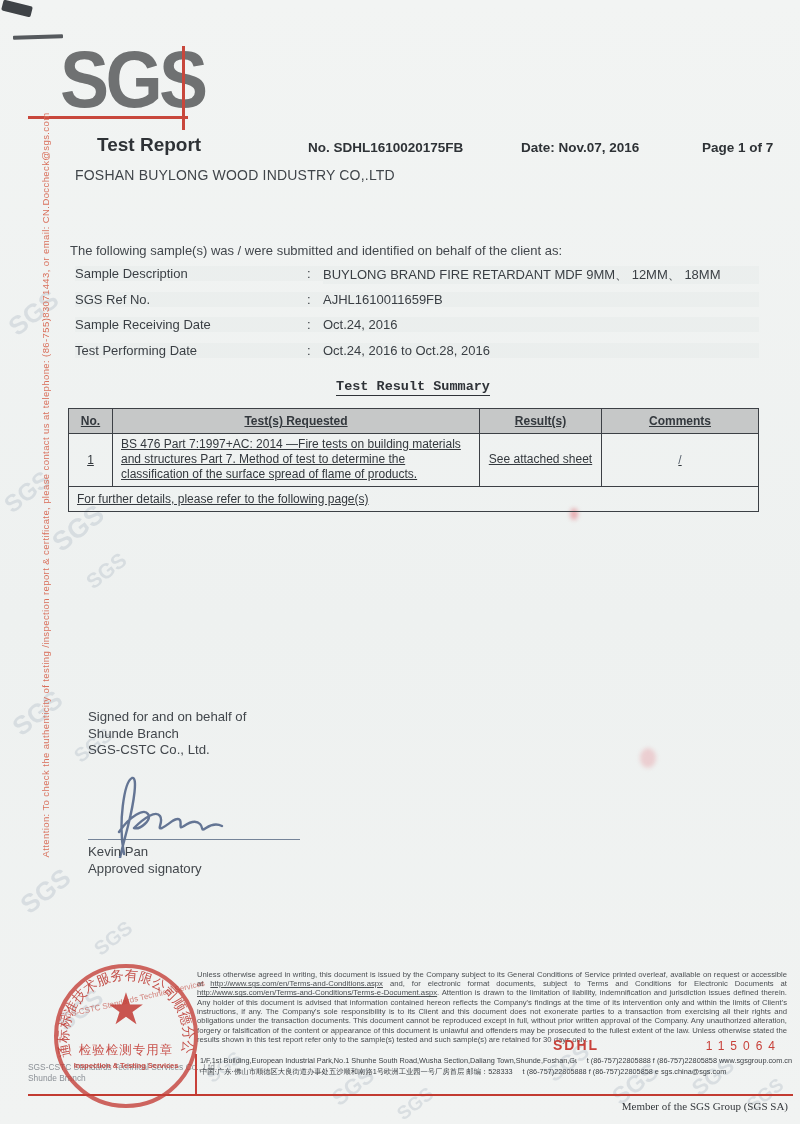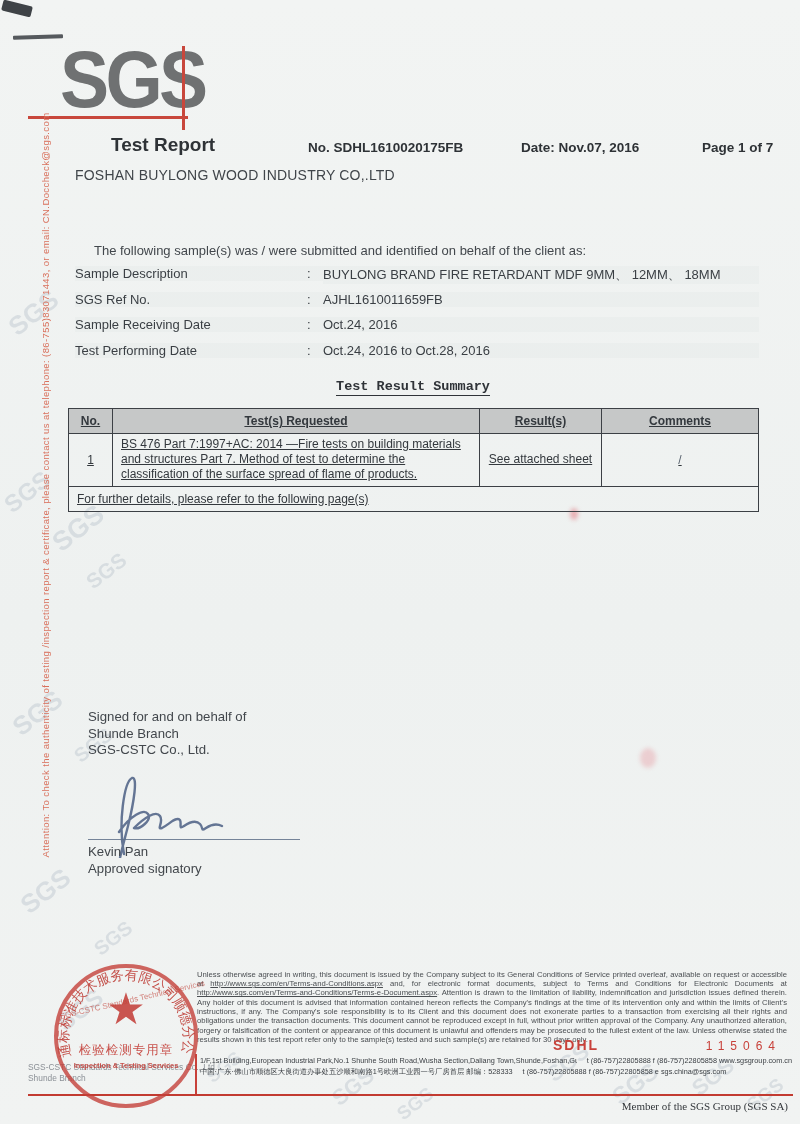--- a/index.html
+++ b/index.html
@@ -13,26 +13,26 @@
   .corner-mark{left:2px;top:3px;width:30px;height:11px;background:#3f4347;transform:rotate(14deg);border-radius:2px;}
   .dash-mark{left:13px;top:35px;width:50px;height:4px;background:#565a5e;transform:rotate(-1.5deg);border-radius:1px;}
   .scan-spot{border-radius:50%;filter:blur(2px);}
   .spot1{left:570px;top:508px;width:8px;height:12px;background:rgba(225,120,130,.55);}
   .spot2{left:640px;top:748px;width:16px;height:20px;background:rgba(230,140,150,.35);}
   
   .logo-text{left:60px;top:40px;font-size:80px;line-height:1;font-weight:bold;color:#6f7172;transform:scaleX(.92);transform-origin:left top;letter-spacing:-4px;}
   .logo-hline{left:28px;top:116px;width:160px;height:3px;background:#c8473c;}
   .logo-vline{left:182px;top:46px;width:3px;height:84px;background:#c8473c;}
   
-  .doc-title{left:111px;top:134px;font-size:19px;font-weight:bold;color:#2e3236;}
+  .doc-title{left:97px;top:134px;font-size:19px;font-weight:bold;color:#2e3236;}
   .report-no{left:308px;top:140px;font-size:13.5px;font-weight:bold;color:#2e3236;}
   .report-date{left:521px;top:140px;font-size:13.5px;font-weight:bold;color:#2e3236;}
   .report-page{left:678px;top:140px;font-size:13.5px;font-weight:bold;color:#2e3236;padding-left:24px;}
   .client-block{left:75px;top:166px;font-size:14px;line-height:18px;color:#40454a;letter-spacing:.2px;}
-  .intro-line{left:70px;top:243px;font-size:13px;color:#42474c;margin-left:24px;}
+  .intro-line{left:70px;top:243px;font-size:13px;color:#42474c;}
   
   .info-block{left:75px;top:266px;width:684px;}
   .info-row{display:grid;grid-template-columns:232px 16px 1fr;height:25.5px;align-items:start;font-size:13px;}
   .info-row>span{background:rgba(198,203,208,.10);}
   
   .summary-title{left:68px;top:379px;width:690px;text-align:center;font-size:13.5px;font-weight:bold;color:#2f3338;font-family:Liberation Mono, monospace;}
   .summary-title span{border-bottom:1.6px solid #2f3338;padding-bottom:1px;}
   .summary-table{left:68px;top:408px;border-collapse:collapse;table-layout:fixed;width:690px;font-size:12px;color:#33383d;text-decoration:underline;}
   .summary-table td,.summary-table th{border:1.6px solid #3c4045;padding:2px 6px;vertical-align:middle;}
   .summary-table th{background:#c6c8c8;font-weight:bold;height:20px;}

